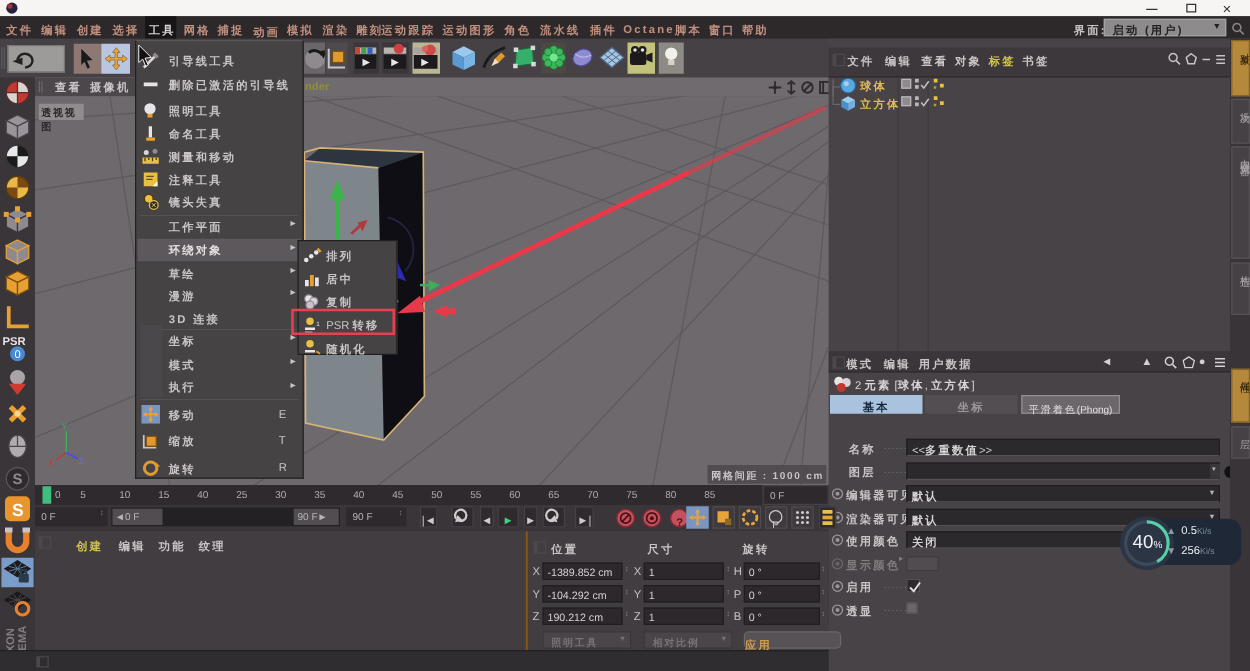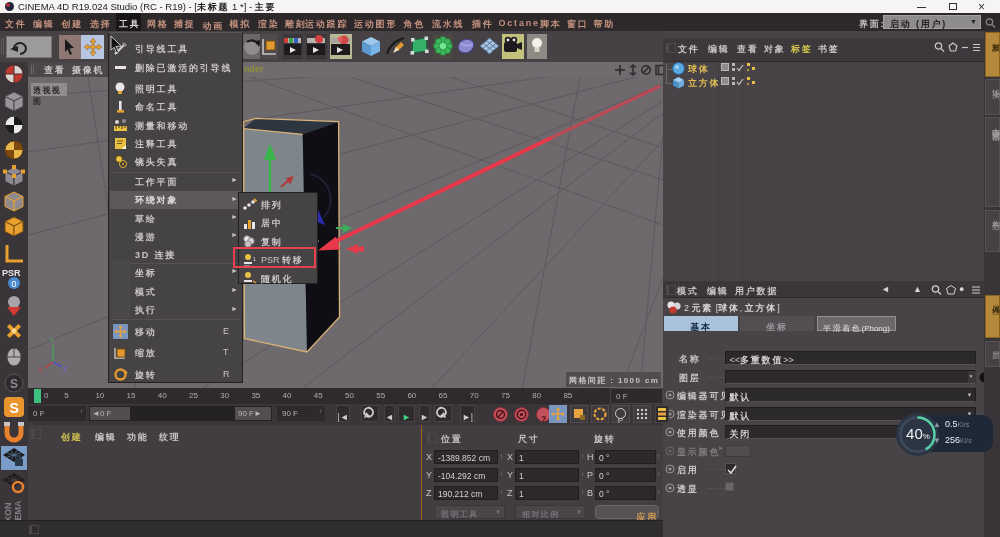--- a/index.html
+++ b/index.html
@@ -6,21 +6,20 @@
 .c{letter-spacing:1.8px;font-weight:bold;}
 .c8{font-size:8px;letter-spacing:1.4px;font-weight:bold;}
 .tx{font-size:9px;color:#c9c4c5;white-space:nowrap;}
 svg{display:block;}
 </style></head>
 <body>
 
 <div class="ab" style="left:0;top:0;width:1000px;height:13px;background:#f6f5f3;">
   <div class="ab" style="left:5px;top:2px;width:9px;height:9px;border-radius:50%;background:#23233f;"></div>
   <div class="ab" style="left:6px;top:3px;width:4px;height:4px;border-radius:50%;background:#a33;"></div>
-  <div class="ab" style="left:18px;top:1px;font-size:9.5px;color:#1c1c1c;white-space:nowrap;">CINEMA 4D R19.024 Studio (RC - R19) - [<span class="c" style="font-size:9px;">未标题</span> 1 *] - <span class="c" style="font-size:9px;">主要</span></div>
   <div class="ab" style="left:917px;top:7px;width:9px;height:1.2px;background:#333;"></div>
   <div class="ab" style="left:949px;top:3px;width:8px;height:7px;border:1.2px solid #333;"></div>
   <div class="ab" style="left:978px;top:0px;font-size:12px;color:#333;">×</div>
 </div>
 
 <div class="ab" style="left:0;top:13px;width:1000px;height:18px;background:#2d292b;">
   <span class="ab tx c" style="left:5px;top:4.5px;color:#c2907e;">文件</span>
     <span class="ab tx c" style="left:33px;top:4.5px;color:#c2907e;">编辑</span>
     <span class="ab tx c" style="left:61.5px;top:4.5px;color:#c2907e;">创建</span>
     <span class="ab tx c" style="left:90px;top:4.5px;color:#c2907e;">选择</span>
@@ -752,21 +751,21 @@
     </div>
     <span class="ab" style="left:235px;top:64px;font-size:6px;color:#8e8a8e;">↕</span>
     <div class="ab" style="left:12px;top:80px;width:71px;height:14px;background:#494549;border:1px solid #3a363a;">
       <span class="ab c8" style="left:6px;top:3px;color:#767276;">照明工具</span>
       <span class="ab" style="right:3px;top:3px;font-size:6px;color:#767276;">▼</span>
     </div>
     <div class="ab" style="left:93px;top:80px;width:71px;height:14px;background:#494549;border:1px solid #3a363a;">
       <span class="ab c8" style="left:6px;top:3px;color:#767276;">相对比例</span>
       <span class="ab" style="right:3px;top:3px;font-size:6px;color:#767276;">▼</span>
     </div>
-    <div class="ab" style="left:173px;top:80px;width:64px;height:14px;background:#565256;border:1px solid #6a666a;border-radius:4px;text-align:right;"><span class="c" style="font-size:9px;color:#cf9a4e;line-height:14px;">应用</span></div>
+    <div class="ab" style="left:173px;top:80px;width:78px;height:14px;background:#565256;border:1px solid #6a666a;border-radius:4px;text-align:left;"><span class="c" style="font-size:9px;color:#cf9a4e;line-height:14px;">应用</span></div>
   </div>
 
 <div class="ab" style="left:0;top:520px;width:663px;height:17px;background:#302d30;border-top:1px solid #232023;">
   <div class="ab" style="left:29px;top:4px;width:10px;height:9px;border:1px solid #4a464a;border-left:3px solid #4a464a;"></div>
 </div>
 
 <div class="ab" style="left:108px;top:32px;width:134.5px;height:351px;background:#464344;border:1px solid #232021;border-top:1px solid #5a5657;" id="menu">
     <div class="ab" style="left:4px;top:7.5px;width:16px;height:15px;">
       <svg width="16" height="15">
         <path d="M2 13 L11 4" stroke="#d8d4d8" stroke-width="2"></path>

